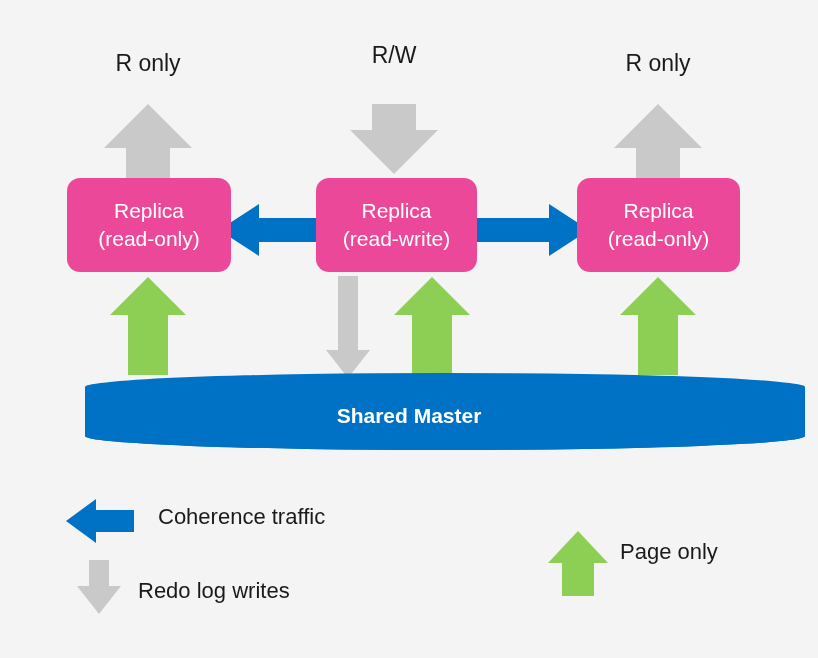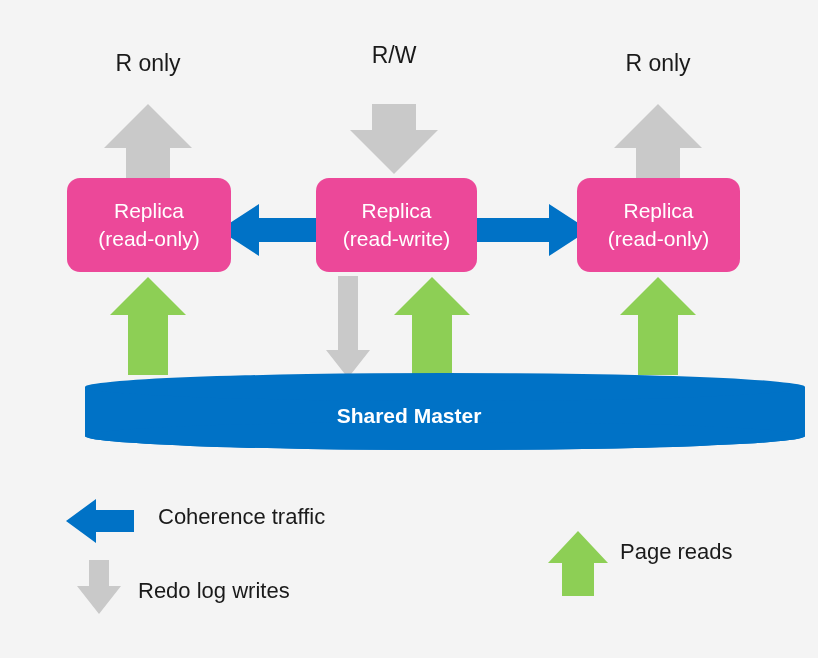--- a/index.html
+++ b/index.html
@@ -141,15 +141,15 @@
     <span class="node-line">Replica</span>
     <span class="node-line">(read-only)</span>
   </div>
 
   <div class="storage-label">Shared Master</div>
 
   <div class="legend-label" style="left:158px; top:504px;">Coherence traffic</div>
 
   <div class="legend-label" style="left:138px; top:578px;">Redo log writes</div>
 
-  <div class="legend-label" style="left:620px; top:539px;">Page reads</div>
+  <div class="legend-label" style="left:620px; top:539px;">Page only</div>
 
 </div>
 
 </body></html>

